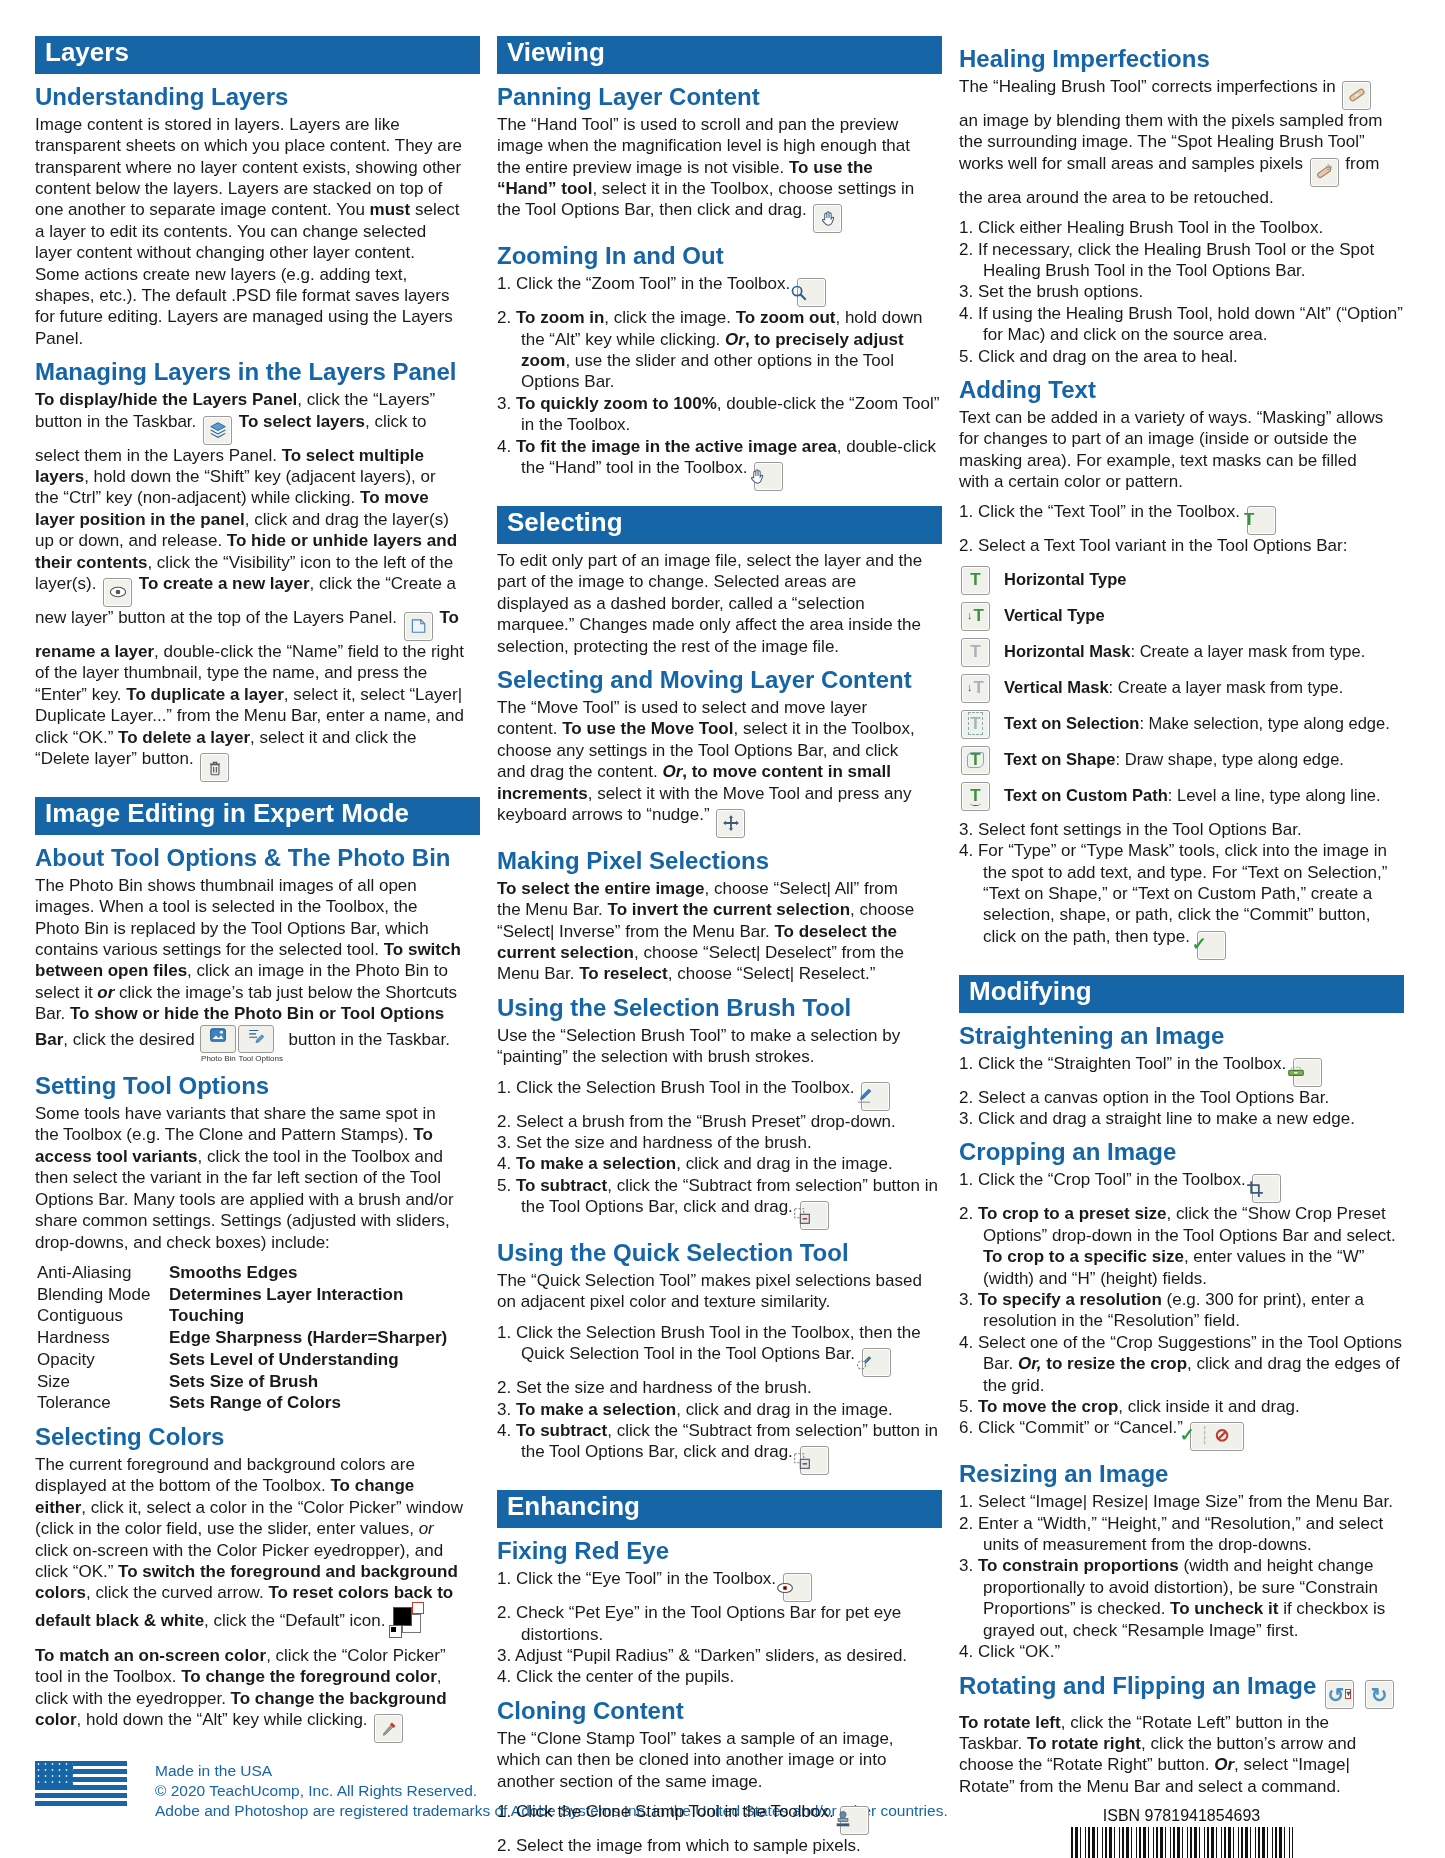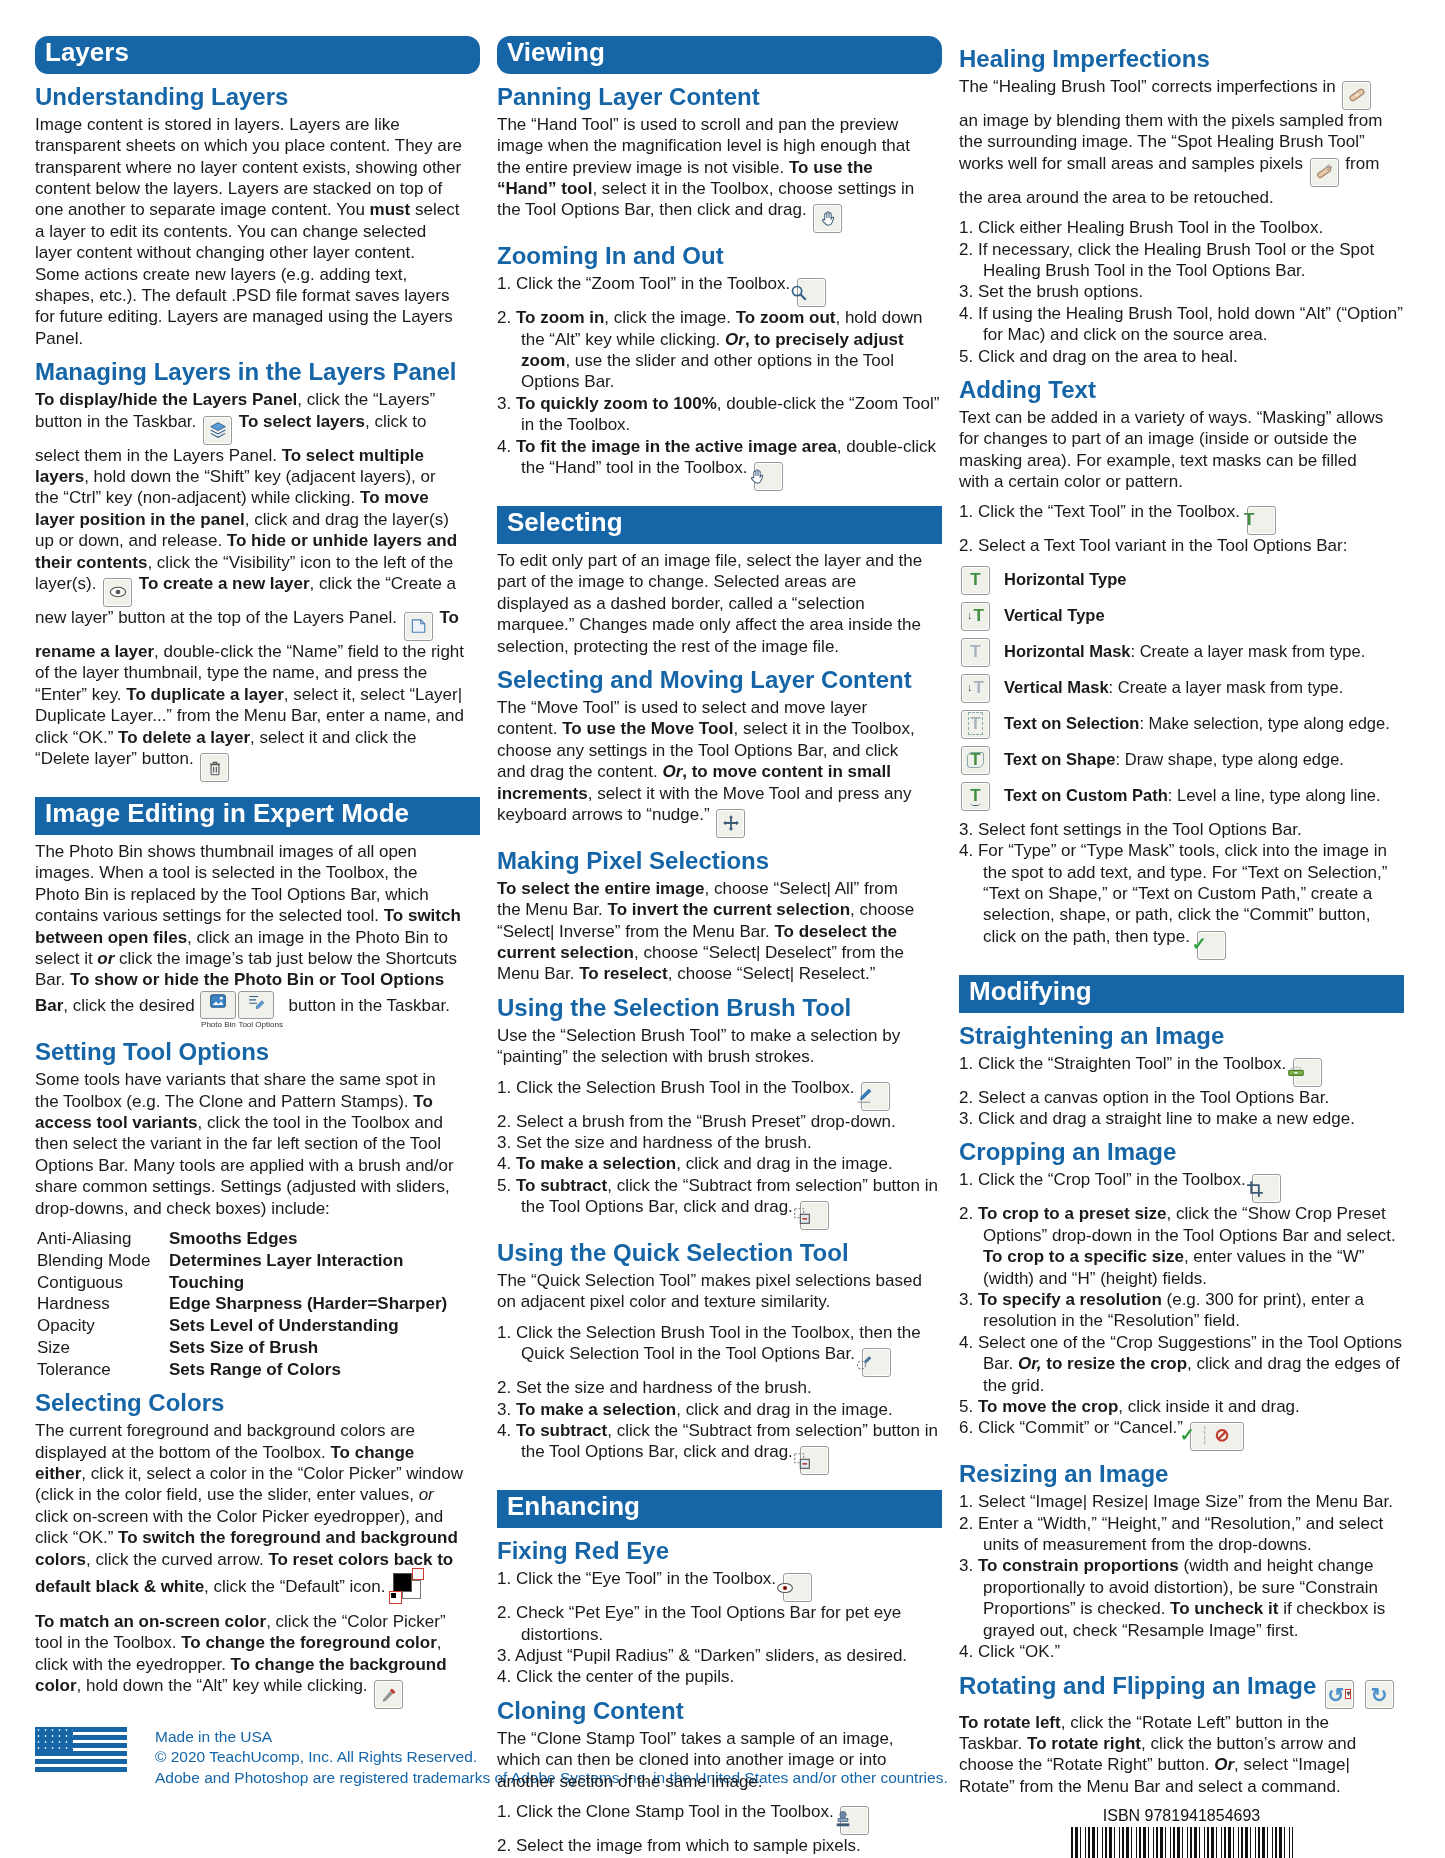--- a/index.html
+++ b/index.html
@@ -9,21 +9,21 @@
     font-family:"Liberation Sans",sans-serif;color:#1a1a1a;
   }
   .page{box-sizing:border-box;padding:36px 35px 0 35px;position:relative;height:100%;}
   .cols{display:flex;gap:17px;align-items:flex-start;}
   .col{width:445px;flex:0 0 445px;}
 
   .banner{
     background:var(--accent);color:#fff;font-weight:bold;font-size:26px;
     padding:2px 10px 6px 10px;margin:15px 0 6px 0;line-height:1.15;
   }
-  .col > .banner:first-child{margin-top:0;border-radius:13px;}
+  .col > .banner:first-child{margin-top:0;}
   .h{
     color:var(--accent);font-weight:bold;font-size:24px;
     margin:10px 0 3px 0;line-height:1.12;
   }
   .p{font-size:17px;line-height:1.26;margin:0 16px 9px 0;}
   .li{font-size:17px;line-height:1.26;padding-left:24px;text-indent:-24px;margin:0;}
   .ol{margin:0 0 9px 0;}
 
   .tbl{display:grid;grid-template-columns:132px 1fr;font-size:17px;line-height:1.28;margin:8px 0 10px 2px;}
   .tbl .k{font-weight:normal;}
@@ -91,20 +91,21 @@
               <ellipse cx="8" cy="8" rx="6.8" ry="4.2" fill="#fff" stroke="#555"></ellipse>
               <circle cx="8" cy="8" r="2.1" fill="#555"></circle>
             </svg></span><span> </span><span style="font-weight: bold;">To create a new layer</span><span>, click the “Create a new layer” button at the top of the Layers Panel. </span><span class="ibox"><svg width="18" height="18" viewBox="0 0 16 16">
               <path d="M3 2.5h7.5L14 6v7.5H3z" fill="#eef4fb" stroke="#4a7fb5"></path>
               <path d="M10.5 2.5V6H14" fill="none" stroke="#4a7fb5"></path>
             </svg></span><span> </span><span style="font-weight: bold;">To rename a layer</span><span>, double-click the “Name” field to the right of the layer thumbnail, type the name, and press the “Enter” key. </span><span style="font-weight: bold;">To duplicate a layer</span><span>, select it, select “Layer| Duplicate Layer...” from the Menu Bar, enter a name, and click “OK.” </span><span style="font-weight: bold;">To delete a layer</span><span>, select it and click the “Delete layer” button. </span><span class="ibox"><svg width="18" height="18" viewBox="0 0 16 16">
               <rect x="4.5" y="5" width="7" height="9" rx="1" fill="#eee" stroke="#555"></rect>
               <path d="M3.5 4.5h9M6.5 4.5V3h3v1.5M6.8 7v5M9.2 7v5" stroke="#555" fill="none"></path>
             </svg></span></div>
         <div class="banner">Image Editing in Expert Mode</div>
+        <div class="h"><span>About Tool Options &amp; The Photo Bin</span></div>
         <div class="p"><span>The Photo Bin shows thumbnail images of all open images. When a tool is selected in the Toolbox, the Photo Bin is replaced by the Tool Options Bar, which contains various settings for the selected tool. </span><span style="font-weight: bold;">To switch between open files</span><span>, click an image in the Photo Bin to select it </span><span style="font-weight: bold; font-style: italic;">or</span><span> click the image’s tab just below the Shortcuts Bar. </span><span style="font-weight: bold;">To show or hide the Photo Bin or Tool Options Bar</span><span>, click the desired </span><span class="iconbtn"><span class="bx"><svg width="18" height="18" viewBox="0 0 16 16">
                 <rect x="1.5" y="2.5" width="13" height="11" rx="2" fill="#3b83c4" stroke="#2c5f8a"></rect>
                 <path d="M3.2 11.5l3-3 2.4 2.4 2.2-2.6 2 3.2z" fill="#fff"></path>
                 <circle cx="11" cy="5.6" r="1.3" fill="#fff"></circle>
               </svg></span><span class="cap">Photo Bin</span></span><span class="iconbtn"><span class="bx"><svg width="18" height="18" viewBox="0 0 16 16">
                 <path d="M2 4h8M2 7h6M2 10h7" stroke="#2c5f8a" stroke-width="1.1"></path>
                 <path d="M8.6 12.4l4.6-4.6 1.8 1.8-4.6 4.6-2.4.6z" fill="#5b9bd5" stroke="#2c5f8a" stroke-width=".5"></path>
               </svg></span><span class="cap">Tool Options</span></span><span> button in the Taskbar.</span></div>
         <div class="h"><span>Setting Tool Options</span></div>
         <div class="p"><span>Some tools have variants that share the same spot in the Toolbox (e.g. The Clone and Pattern Stamps). </span><span style="font-weight: bold;">To access tool variants</span><span>, click the tool in the Toolbox and then select the variant in the far left section of the Tool Options Bar. Many tools are applied with a brush and/or share common settings. Settings (adjusted with sliders, drop-downs, and check boxes) include:</span></div>

